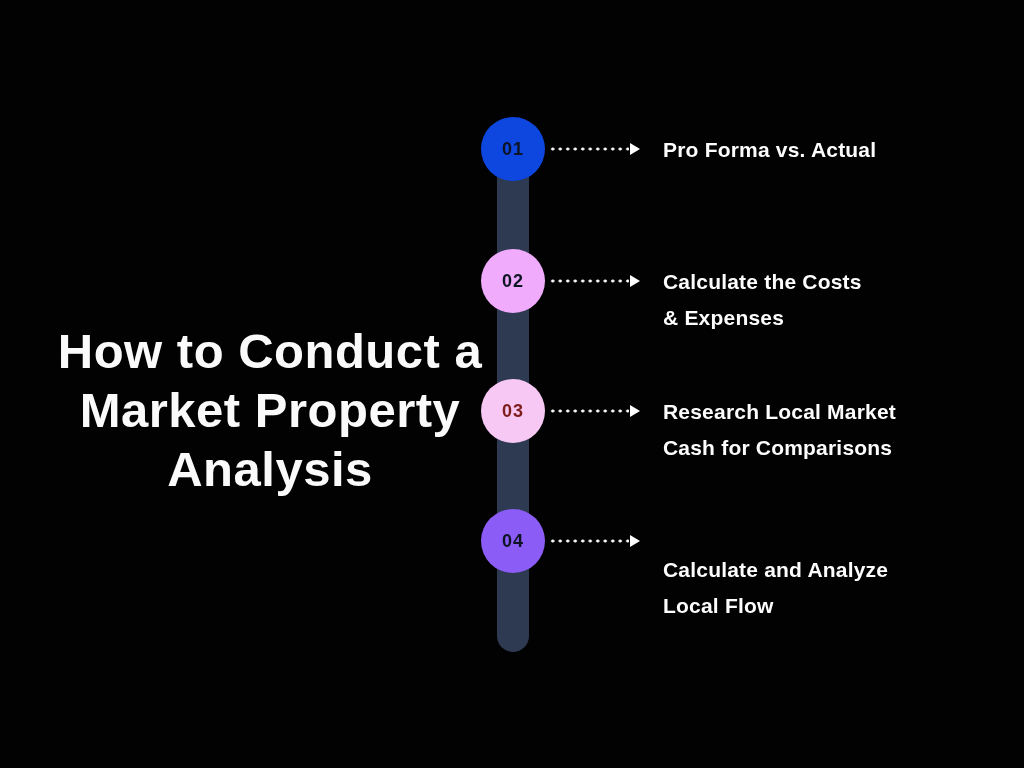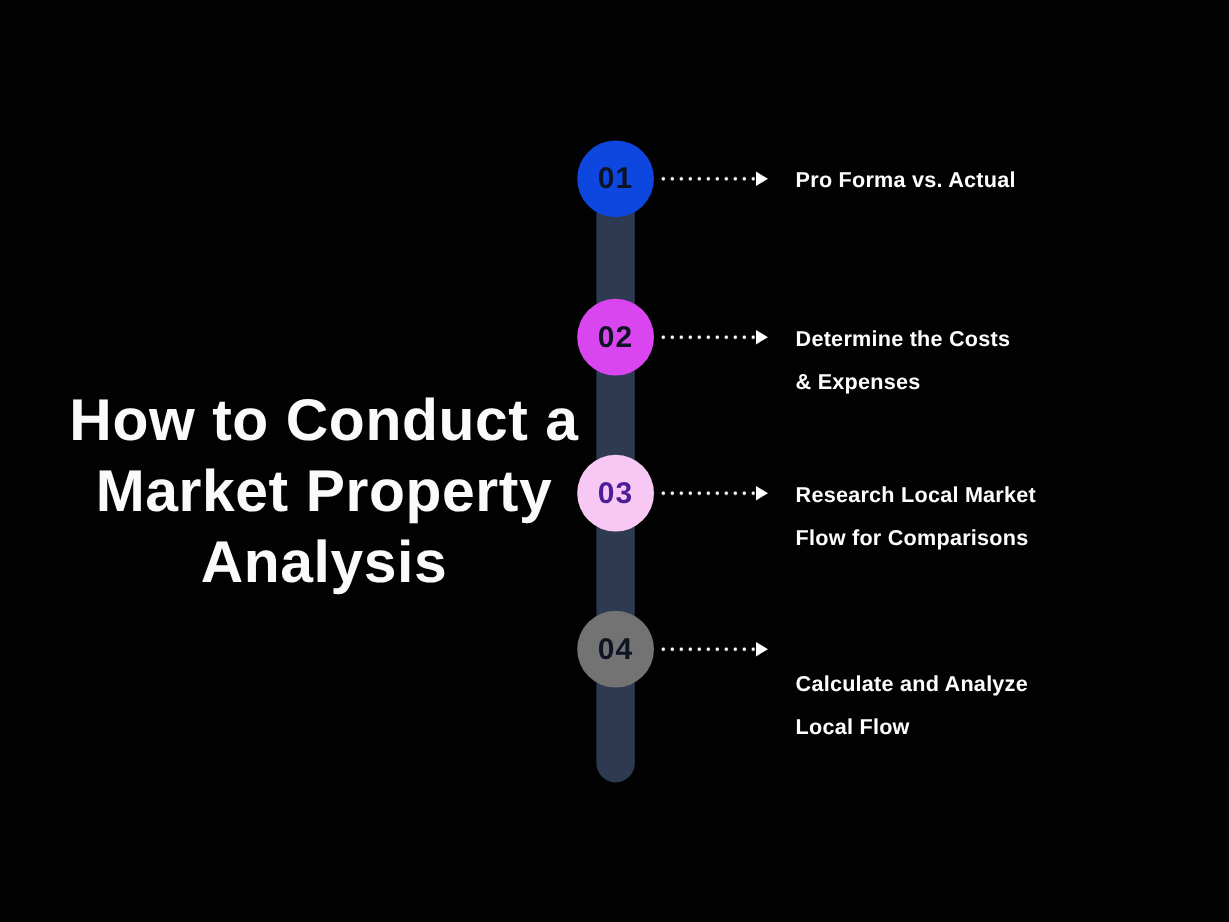--- a/index.html
+++ b/index.html
@@ -42,21 +42,21 @@
     display:flex;
     align-items:center;
   }
   .step-circle{
     width:64px;
     height:64px;
     border-radius:50%;
     display:flex;
     align-items:center;
     justify-content:center;
-    font-size:25px;
+    font-size:18px;
     font-weight:700;
     letter-spacing:1px;
     z-index:2;
   }
   .connector{
     display:flex;
     align-items:center;
     margin-left:4px;
   }
   .dots{
@@ -71,21 +71,21 @@
     width:0;height:0;
     border-top:6px solid transparent;
     border-bottom:6px solid transparent;
     border-left:10px solid #ffffff;
     margin-left:1px;
   }
   .step-label{
     position:absolute;
     left:663px;
     width:300px;
-    font-size:18px;
+    font-size:21px;
     line-height:36px;
     font-weight:700;
     color:#fdfdfd;
     letter-spacing:.2px;
   }
 </style>
 </head>
 <body>
 
 <div class="canvas">
@@ -103,45 +103,45 @@
     <div class="connector">
       <div class="dots"></div>
       <div class="arrowhead"></div>
     </div>
   </div>
   <div class="step-label" style="top:132px;">
     <div>Pro Forma vs. Actual</div>
   </div>
 
   <div class="step-row" style="top:249px;">
-    <div class="step-circle" style="background: #d946ef; color: rgb(13, 20, 36);">02</div>
+    <div class="step-circle" style="background: #f0abfc; color: rgb(13, 20, 36);">02</div>
     <div class="connector">
       <div class="dots"></div>
       <div class="arrowhead"></div>
     </div>
   </div>
   <div class="step-label" style="top:264px;">
-    <div>Determine the Costs</div>
+    <div>Calculate the Costs</div>
     <div>&amp; Expenses</div>
   </div>
 
   <div class="step-row" style="top:379px;">
-    <div class="step-circle" style="background: rgb(246, 200, 243); color: #4c1d95;">03</div>
+    <div class="step-circle" style="background: rgb(246, 200, 243); color: #7f1d1d;">03</div>
     <div class="connector">
       <div class="dots"></div>
       <div class="arrowhead"></div>
     </div>
   </div>
   <div class="step-label" style="top:394px;">
     <div>Research Local Market</div>
-    <div>Flow for Comparisons</div>
+    <div>Cash for Comparisons</div>
   </div>
 
   <div class="step-row" style="top:509px;">
-    <div class="step-circle" style="background: #737373; color: rgb(13, 20, 36);">04</div>
+    <div class="step-circle" style="background: #8b5cf6; color: rgb(13, 20, 36);">04</div>
     <div class="connector">
       <div class="dots"></div>
       <div class="arrowhead"></div>
     </div>
   </div>
   <div class="step-label" style="top:552px;">
     <div>Calculate and Analyze</div>
     <div>Local Flow</div>
   </div>
 

